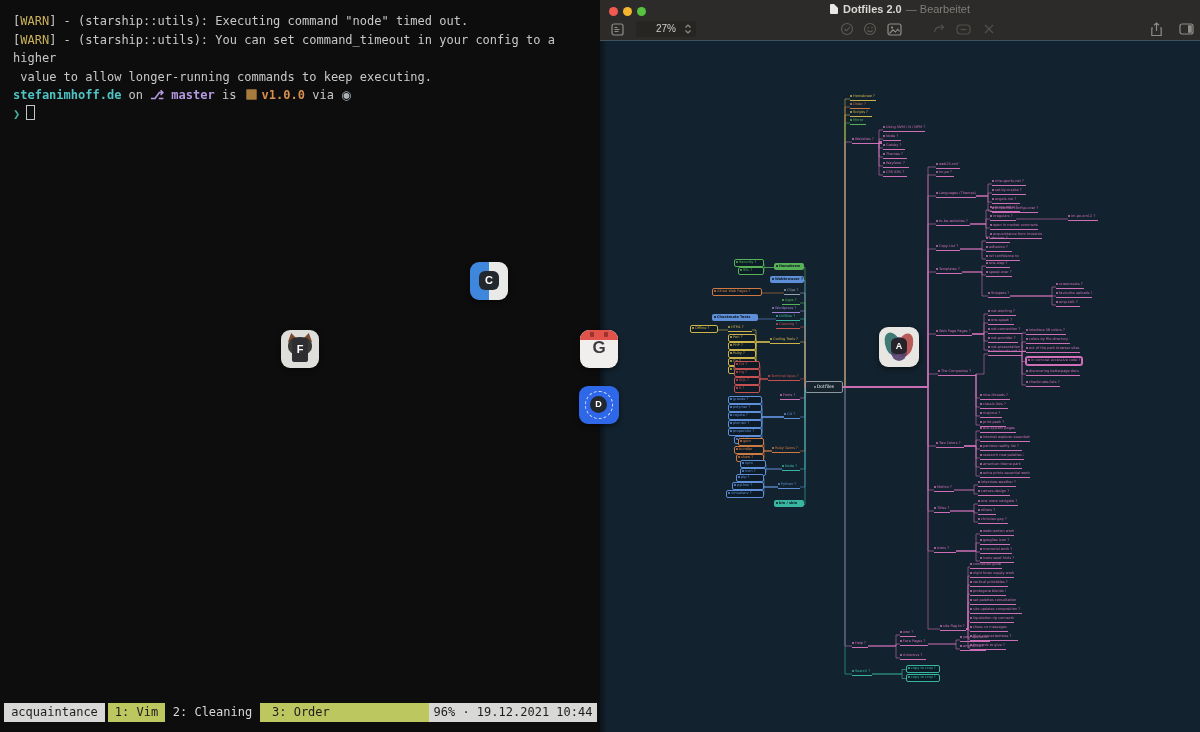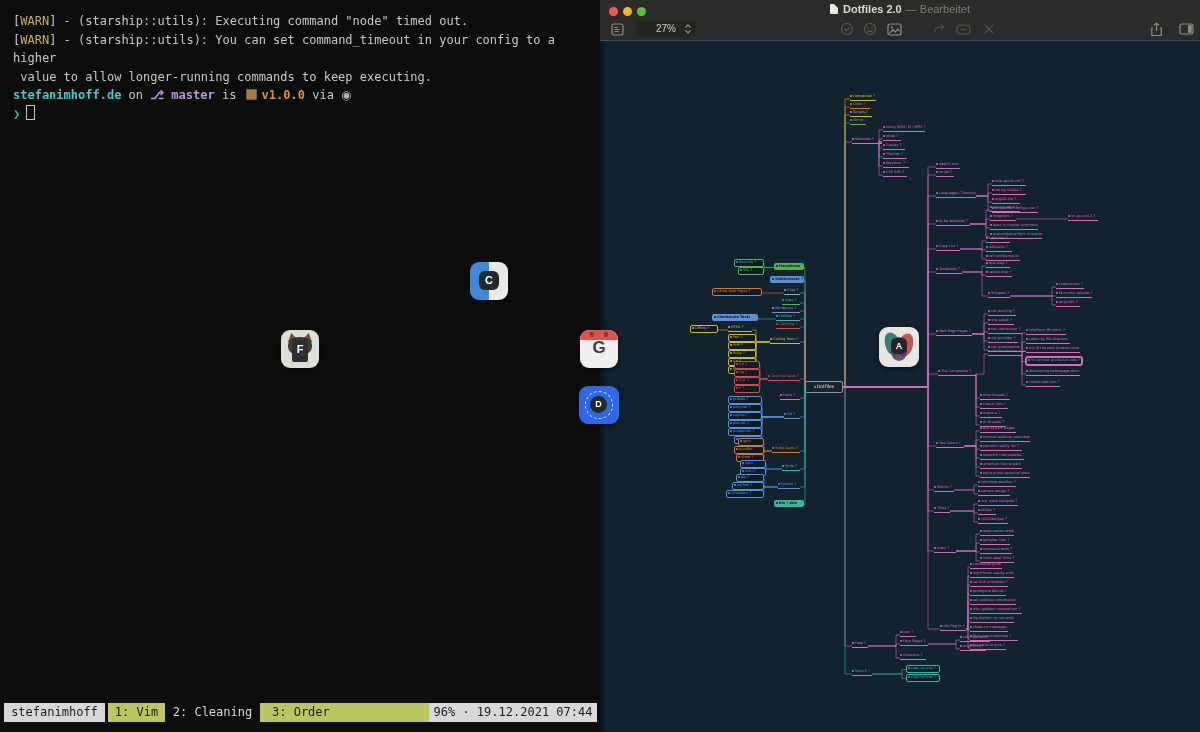--- a/index.html
+++ b/index.html
@@ -74,25 +74,25 @@
   .icon-a .acirc{position:absolute;left:12px;top:11px;width:16px;height:16px;background:#26242a;border-radius:5px;color:#fff;font-weight:bold;font-size:9px;text-align:center;line-height:16px;}
 </style>
 </head>
 <body>
 
 <div class="screen">
 
   <div class="terminal">
     <div class="term-body" id="term-lines"><div><span class="seg-fg">[</span><span class="seg-warn">WARN</span><span class="seg-fg">] - (starship::utils): Executing command "node" timed out.</span></div><div><span class="seg-fg">[</span><span class="seg-warn">WARN</span><span class="seg-fg">] - (starship::utils): You can set command_timeout in your config to a higher</span></div><div><span class="seg-fg"> value to allow longer-running commands to keep executing.</span></div><div><span class="seg-host">stefanimhoff.de</span><span class="seg-fg"> on </span><span class="seg-branch">⎇ master</span><span class="seg-fg"> is </span><span class="pkg-box">📦</span><span class="seg-ver">v1.0.0</span><span class="seg-fg"> via </span><span class="seg-via">◉</span></div><div><span class="prompt-char">❯</span><span class="cursor"></span></div></div>
     <div class="tmux-bar">
-      <span class="tseg session">stefanimhoff</span>
+      <span class="tseg session">acquaintance</span>
       <span class="tseg win1">1: Vim</span>
       <span class="tseg win2">2: Cleaning</span>
       <span class="tseg win3">3: Order</span>
-      <span class="tseg right">96% · 19.12.2021 07:44</span>
+      <span class="tseg right">96% · 19.12.2021 10:44</span>
     </div>
   </div>
 
   <div class="window">
     <div class="titlebar">
       <span class="tl red"></span>
       <span class="tl yel"></span>
       <span class="tl grn"></span>
       <div class="title-wrap">
         <span class="doc-icon"></span><span class="title-name">Dotfiles 2.0</span><span class="title-status">— Bearbeitet</span>

